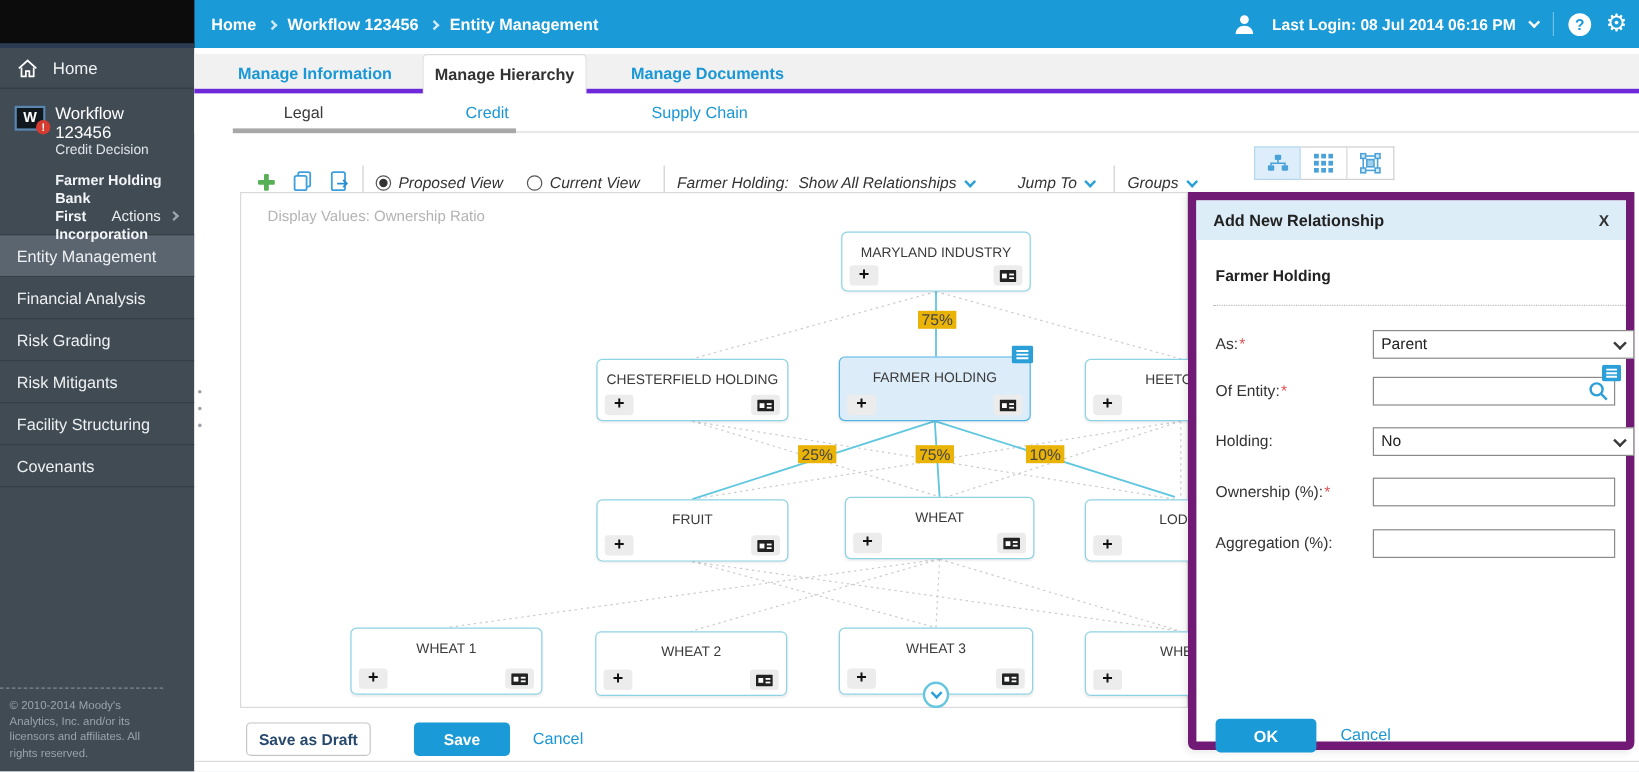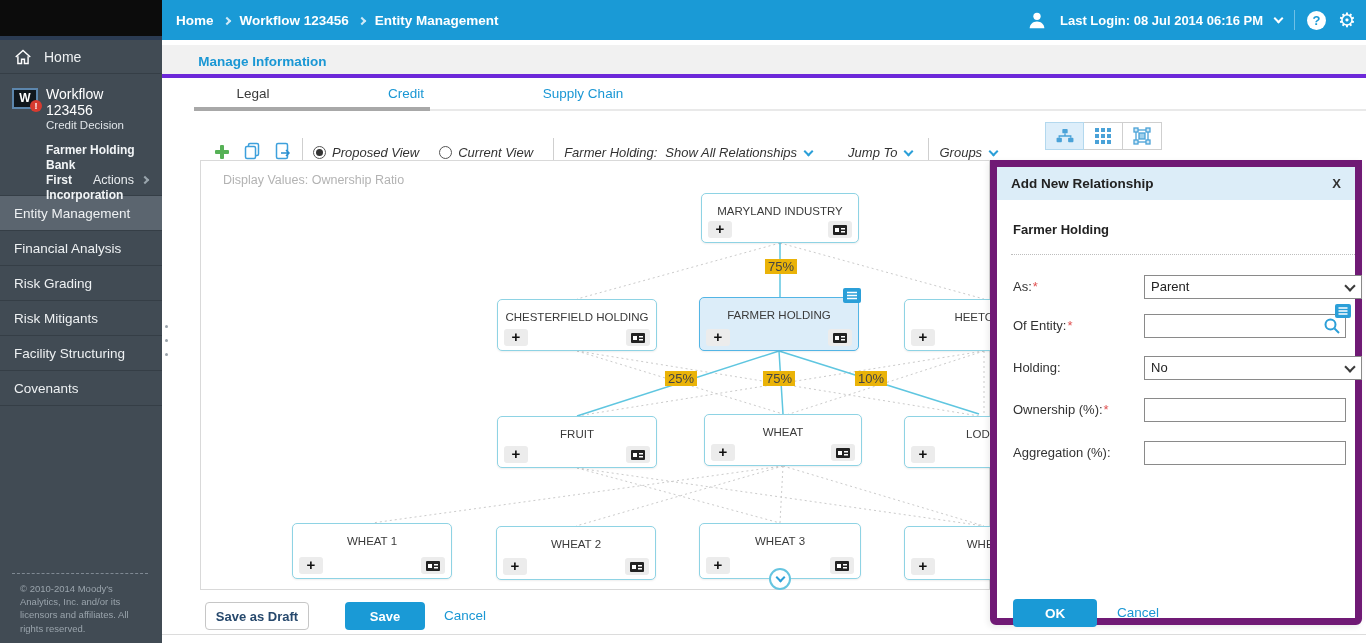--- a/index.html
+++ b/index.html
@@ -25,21 +25,21 @@
   .sb-wf { position:relative; padding:12px 10px 0 12px; height:122px; border-bottom:1px solid #353e46; }
   .wicon { position:absolute; left:12px; top:14px; width:26px; height:21px; background:#10171d; border:2px solid #5c86ad; color:#fff; font-weight:bold; font-size:12px; text-align:center; line-height:17px; }
   .wbadge { position:absolute; right:-6px; bottom:-5px; width:12px; height:12px; border-radius:50%; background:#d63b30; color:#fff; font-size:9px; font-weight:bold; text-align:center; line-height:12px; }
   .wf-title { margin-left:34px; font-size:14px; color:#fff; }
   .wf-sub { margin-left:34px; font-size:11.5px; color:#dfe4e8; margin-top:1px; }
   .wf-entity { margin-left:34px; margin-top:12px; font-size:12px; font-weight:bold; line-height:1.25; color:#f2f5f7; }
   .wf-actions { position:absolute; right:14px; bottom:8px; font-size:12.5px; color:#e8ecef; cursor:pointer; display:flex; align-items:center; gap:8px; }
   .chev-r { display:inline-block; width:6px; height:6px; border-right:2px solid #9aa5ad; border-bottom:2px solid #9aa5ad; transform:rotate(-45deg); }
   .sb-item { height:35px; line-height:35px; padding-left:14px; font-size:13.5px; border-bottom:1px solid #353e46; cursor:pointer; color:#eef1f3; }
   .sb-item.active { background:#5b656f; }
-  .sb-copy { position:absolute; left:12px; bottom:8px; width:136px; padding:8px 8px 0 8px; border-top:1px dashed #7f8993; color:#9aa4ac; font-size:9.5px; line-height:1.4; }
+  .sb-copy { position:absolute; left:0; bottom:8px; width:136px; padding:8px 8px 0 8px; border-top:1px dashed #7f8993; color:#9aa4ac; font-size:9.5px; line-height:1.4; }
 
   
   .main { position:absolute; left:162px; top:40px; width:1204px; height:603px; background:#fff; }
   .grip { position:absolute; left:3px; top:285px; width:4px; display:flex; flex-direction:column; gap:11px; }
   .grip i { width:3px; height:3px; border-radius:50%; background:#9aa3ab; }
 
   .tabstrip { position:absolute; left:0; top:5px; width:1204px; height:33px; background:#f1f1f1; border-bottom:4px solid #6d28d9; display:flex; }
   .tab { width:175px; text-align:center; line-height:33px; font-size:13.5px; font-weight:bold; color:#1a97d4; cursor:pointer; margin-left:13px; }
   .tab.active { width:137px; margin-left:2px; background:#fff; color:#333; border:1px solid #dcdcdc; border-bottom:none; border-radius:4px 4px 0 0; height:34px; }
   .subtabs { position:absolute; left:0; top:38px; width:1204px; height:33px; background:#fff; }
@@ -161,20 +161,22 @@
 
   <div class="main">
     <div class="grip">
         <i></i>
         <i></i>
         <i></i>
       </div>
 
     <div class="tabstrip">
       <div class="tab">Manage Information</div>
+      <div class="tab active">Manage Hierarchy</div>
+      <div class="tab">Manage Documents</div>
     </div>
 
     <div class="subtabs">
       <span class="subtab active" style="left:91px">Legal</span>
       <span class="subtab" style="left:244px">Credit</span>
       <span class="subtab" style="left:421px">Supply Chain</span>
       <span class="subtab-underline"></span>
       <span class="subtab-line"></span>
     </div>
 

